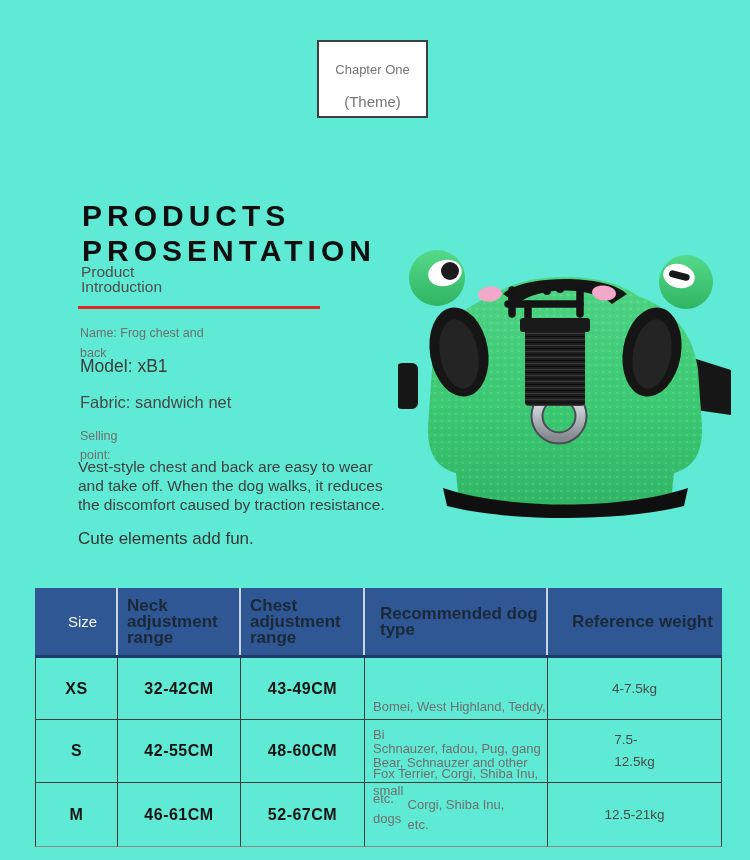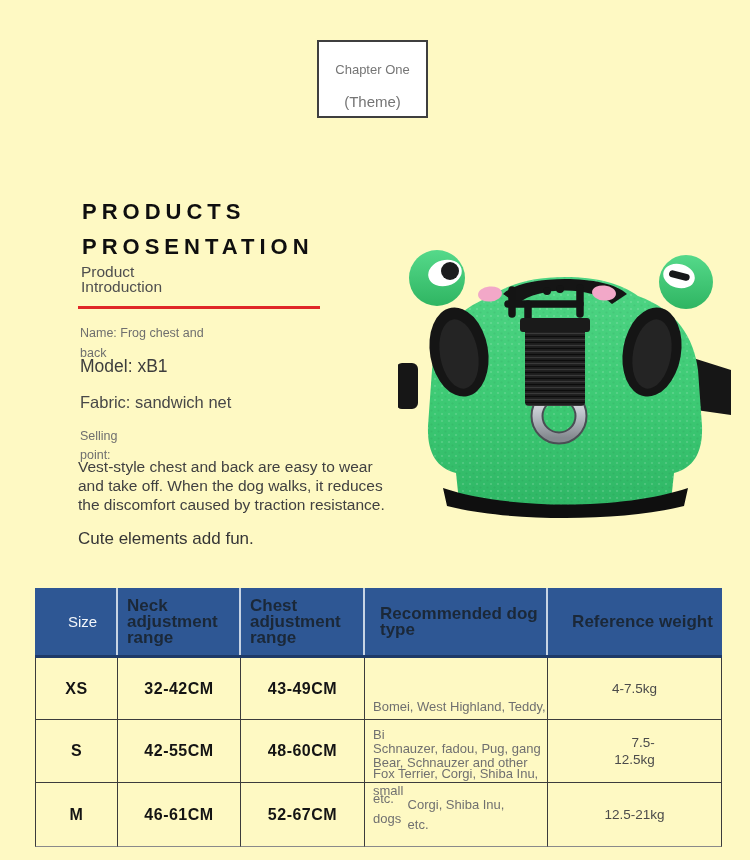--- a/index.html
+++ b/index.html
@@ -1,26 +1,26 @@
 <!DOCTYPE html>
 <html><head>
 <meta charset="utf-8">
 <style>
   html,body{margin:0;padding:0;background:#fff;}
-  .page{position:relative;width:750px;height:860px;background:#fef9c3;overflow:hidden;
+  .page{position:relative;width:750px;height:860px;background:#5eead4;overflow:hidden;
         font-family:"Liberation Sans", sans-serif;}
 
   
   .chapter-box{position:absolute;left:317px;top:40px;width:111px;height:78px;
     border:2px solid #3f3f3f;box-sizing:border-box;text-align:center;background:#fff;}
   .chapter-line1{margin-top:20px;font-size:13px;color:#757575;}
   .chapter-line2{margin-top:16px;font-size:15px;color:#757575;}
 
   
-  .h1{position:absolute;left:82px;font-size:22px;font-weight:700;color:#0f0f0f;
+  .h1{position:absolute;left:82px;font-size:30px;font-weight:700;color:#0f0f0f;
       letter-spacing:5px;font-family:"Liberation Sans",sans-serif;text-align:center;}
   .h1a{top:199px;} .h1b{top:234px;}
   .subtl{position:absolute;left:81px;font-size:15.5px;color:#4f4f4f;line-height:15px;}
   .sub1{top:264px;} .sub2{top:279px;}
   .redline{position:absolute;left:78px;top:306px;width:242px;height:3px;background:#e02727;}
 
   
   .small-gray{position:absolute;left:80px;font-size:12.5px;color:#6f6f6f;}
   .name1{top:326px;} .name2{top:346px;}
   .sell1{top:429px;} .sell2{top:448px;}
@@ -52,21 +52,21 @@
   .tbody .row-last{border-bottom:1px solid #8a8a8a;}
   .td-size{font-weight:700;font-size:16px;color:#141414;letter-spacing:0.5px;}
   .td-cm{font-weight:700;font-size:16px;color:#141414;letter-spacing:0.5px;}
   .td-dog{display:block;font-size:13px;color:#707070;white-space:pre-line;overflow:visible;}
   .td-dog-xs{padding:7px 0 0 8px;line-height:28px;}
   .td-dog-xs .clip{height:48px;overflow:visible;}
   .td-dog-s{padding:16px 0 0 8px;line-height:25px;}
   .td-dog-m{display:flex;align-items:center;justify-content:center;}
   .td-dog-m .inner{text-align:left;line-height:20px;white-space:pre-line;font-size:13px;color:#707070;}
   .td-wt{font-size:13.5px;color:#4b4b4b;}
-  .td-wt .inner{text-align:right;line-height:17px;white-space:pre-line;}
+  .td-wt .inner{text-align:left;line-height:22px;white-space:pre-line;}
 </style>
 </head>
 <body>
 
 <div class="page">
 
   <div class="chapter-box">
     <div class="chapter-line1">Chapter One</div>
     <div class="chapter-line2">(Theme)</div>
   </div>

